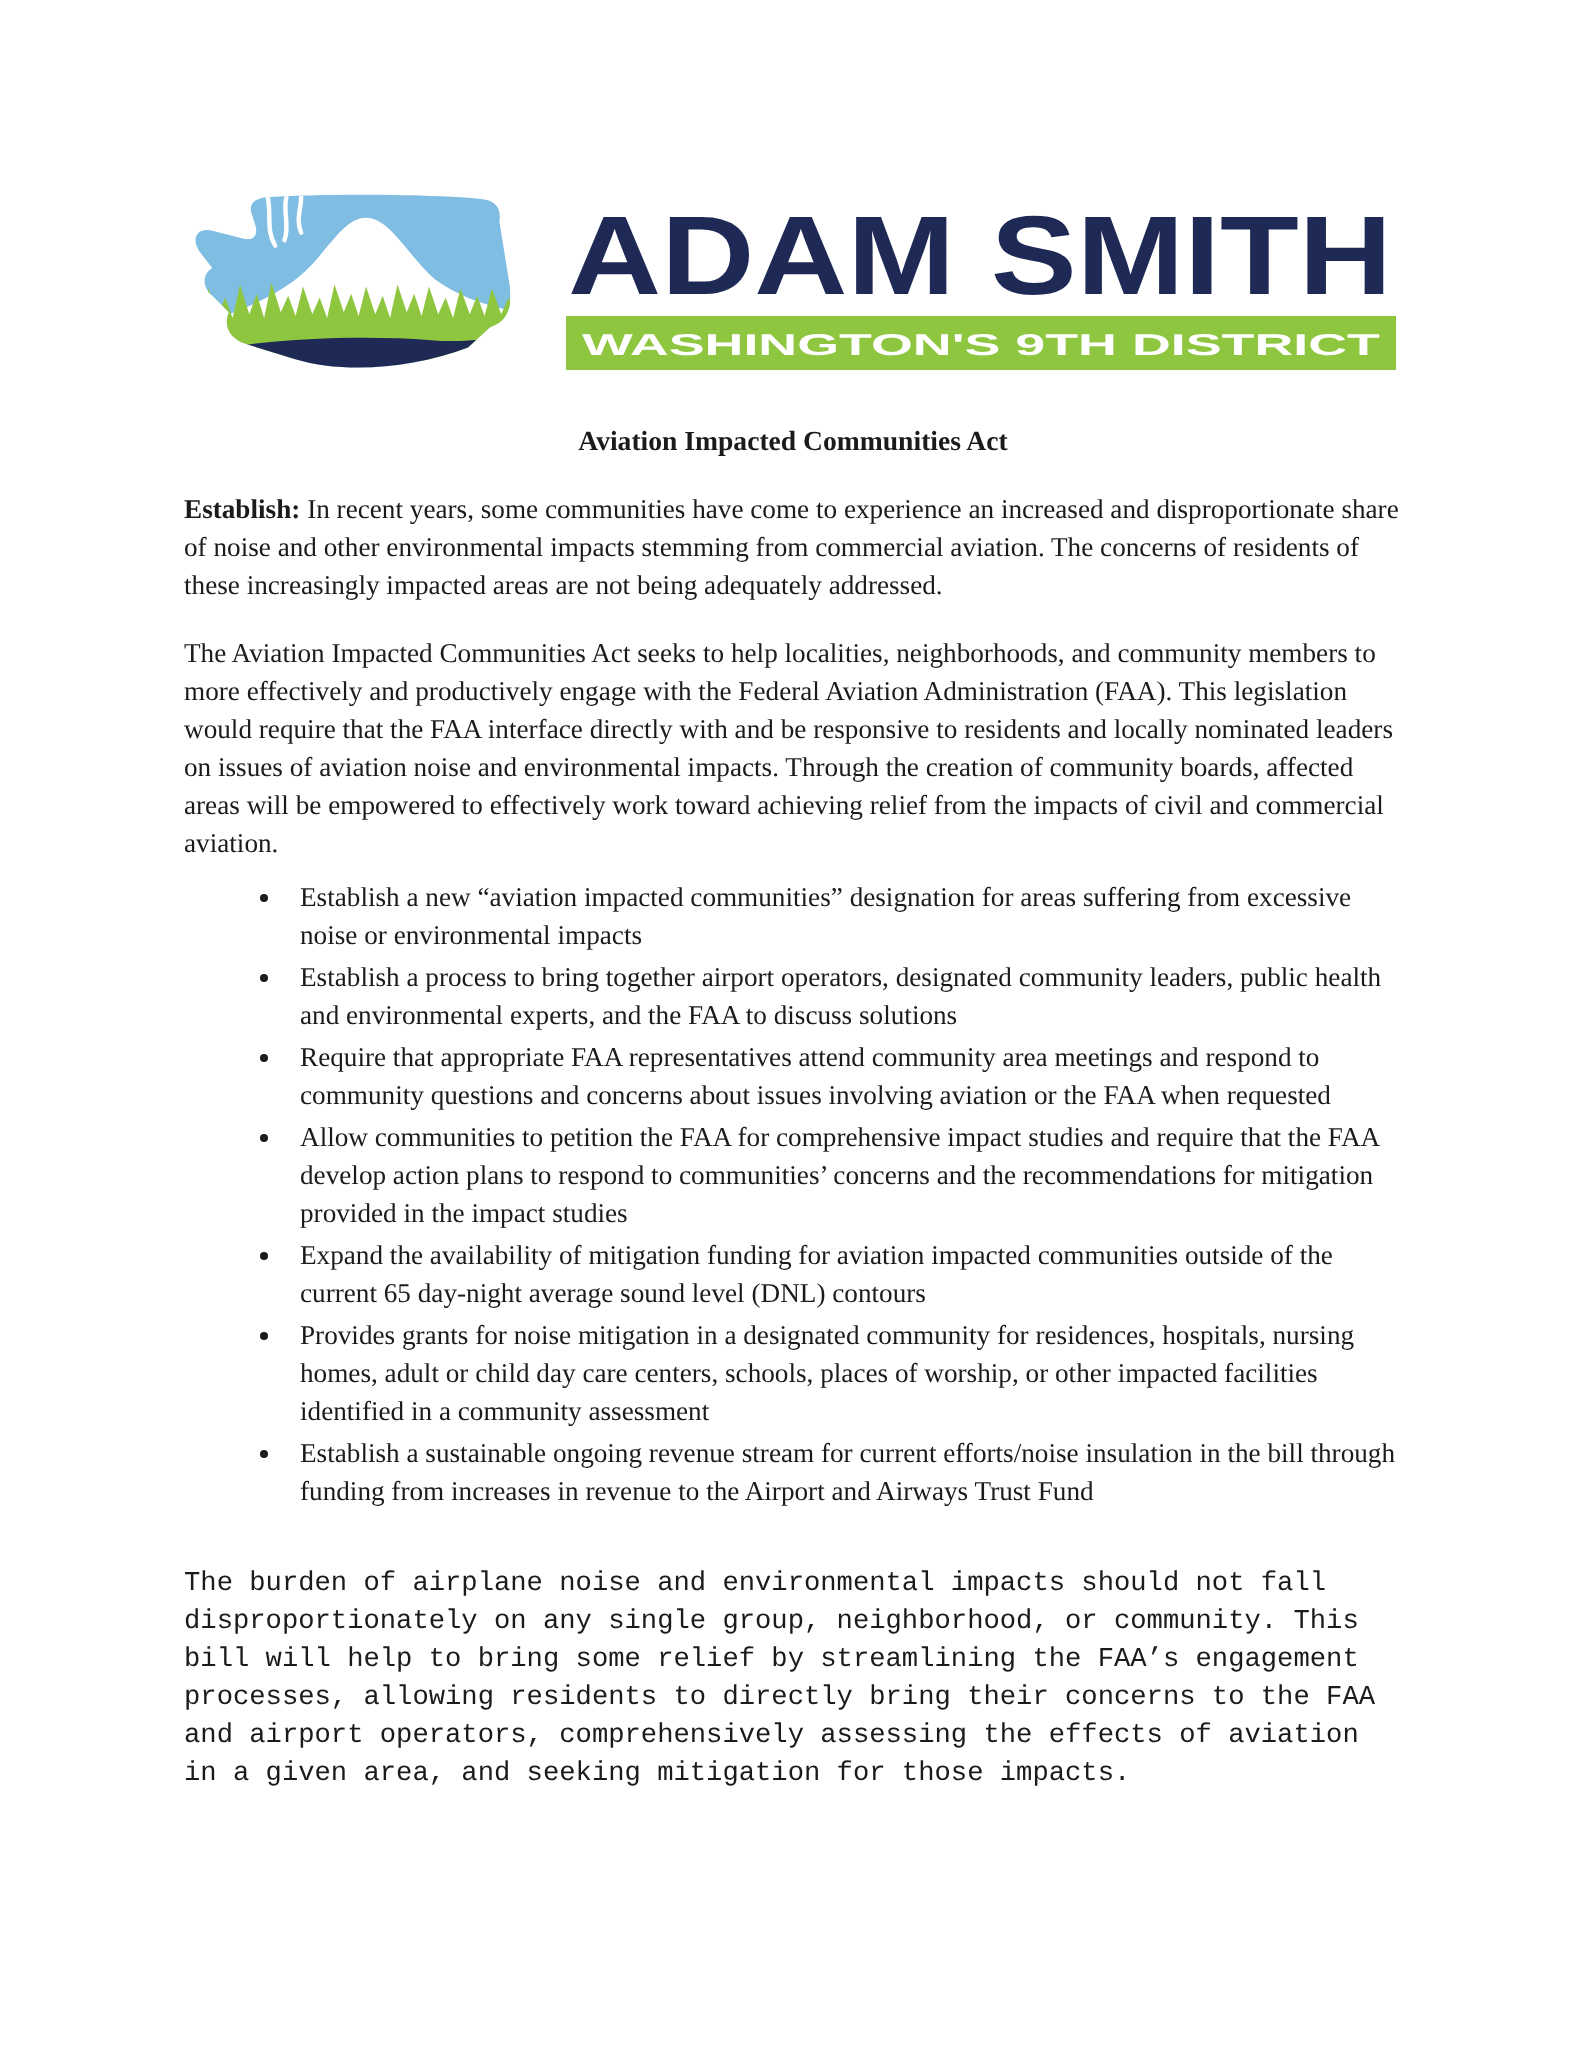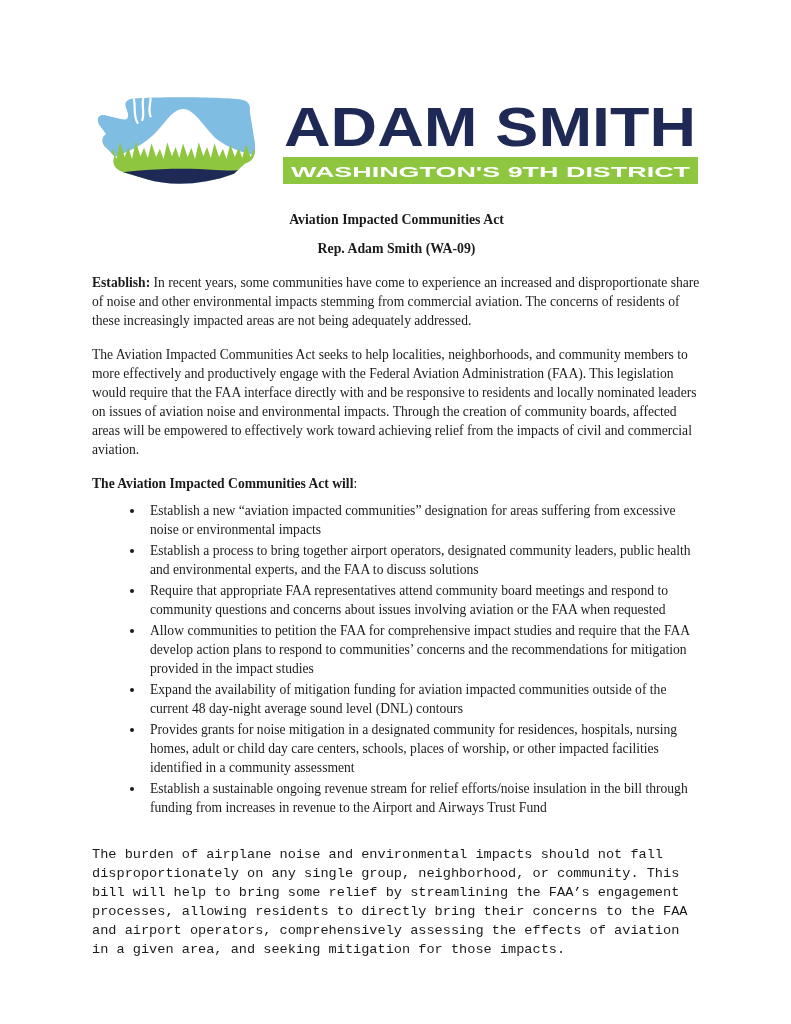--- a/index.html
+++ b/index.html
@@ -118,35 +118,33 @@
       <svg class="logo-banner-svg" width="415" height="27" viewBox="0 0 415 27" aria-hidden="true">
         <rect x="0" y="0" width="415" height="27" fill="#8ec63f"></rect>
         <text x="8" y="19.5" textLength="399" lengthAdjust="spacingAndGlyphs" font-family="Liberation Sans, sans-serif" font-weight="bold" font-size="15" fill="#ffffff">WASHINGTON'S 9TH DISTRICT</text>
       </svg>
     </div>
   </div>
 
   <div class="doc">
 
     <p class="doc-title">Aviation Impacted Communities Act</p>
-    <p class="doc-subtitle">Rep. Adam Smith (WA-09)</p>
 
     <p class="para"><b>Establish:</b>
       <span>In recent years, some communities have come to experience an increased and disproportionate share of noise and other environmental impacts stemming from commercial aviation. The concerns of residents of these increasingly impacted areas are not being adequately addressed.</span></p>
 
     <p class="para">The Aviation Impacted Communities Act seeks to help localities, neighborhoods, and community members to more effectively and productively engage with the Federal Aviation Administration (FAA). This legislation would require that the FAA interface directly with and be responsive to residents and locally nominated leaders on issues of aviation noise and environmental impacts. Through the creation of community boards, affected areas will be empowered to effectively work toward achieving relief from the impacts of civil and commercial aviation.</p>
 
-    <p class="list-heading"><span>The Aviation Impacted Communities Act will</span><span class="colon">:</span></p>
 
     <ul class="provisions">
       <li>Establish a new “aviation impacted communities” designation for areas suffering from excessive noise or environmental impacts</li>
       <li>Establish a process to bring together airport operators, designated community leaders, public health and environmental experts, and the FAA to discuss solutions</li>
-      <li>Require that appropriate FAA representatives attend community board meetings and respond to community questions and concerns about issues involving aviation or the FAA when requested</li>
+      <li>Require that appropriate FAA representatives attend community area meetings and respond to community questions and concerns about issues involving aviation or the FAA when requested</li>
       <li>Allow communities to petition the FAA for comprehensive impact studies and require that the FAA develop action plans to respond to communities’ concerns and the recommendations for mitigation provided in the impact studies</li>
-      <li>Expand the availability of mitigation funding for aviation impacted communities outside of the current 48 day-night average sound level (DNL) contours</li>
+      <li>Expand the availability of mitigation funding for aviation impacted communities outside of the current 65 day-night average sound level (DNL) contours</li>
       <li>Provides grants for noise mitigation in a designated community for residences, hospitals, nursing homes, adult or child day care centers, schools, places of worship, or other impacted facilities identified in a community assessment</li>
-      <li>Establish a sustainable ongoing revenue stream for relief efforts/noise insulation in the bill through funding from increases in revenue to the Airport and Airways Trust Fund</li>
+      <li>Establish a sustainable ongoing revenue stream for current efforts/noise insulation in the bill through funding from increases in revenue to the Airport and Airways Trust Fund</li>
     </ul>
 
     <p class="closing">The burden of airplane noise and environmental impacts should not fall disproportionately on any single group, neighborhood, or community. This bill will help to bring some relief by streamlining the FAA’s engagement processes, allowing residents to directly bring their concerns to the FAA and airport operators, comprehensively assessing the effects of aviation in a given area, and seeking mitigation for those impacts.</p>
 
   </div>
 </div>
 
 </body></html>

